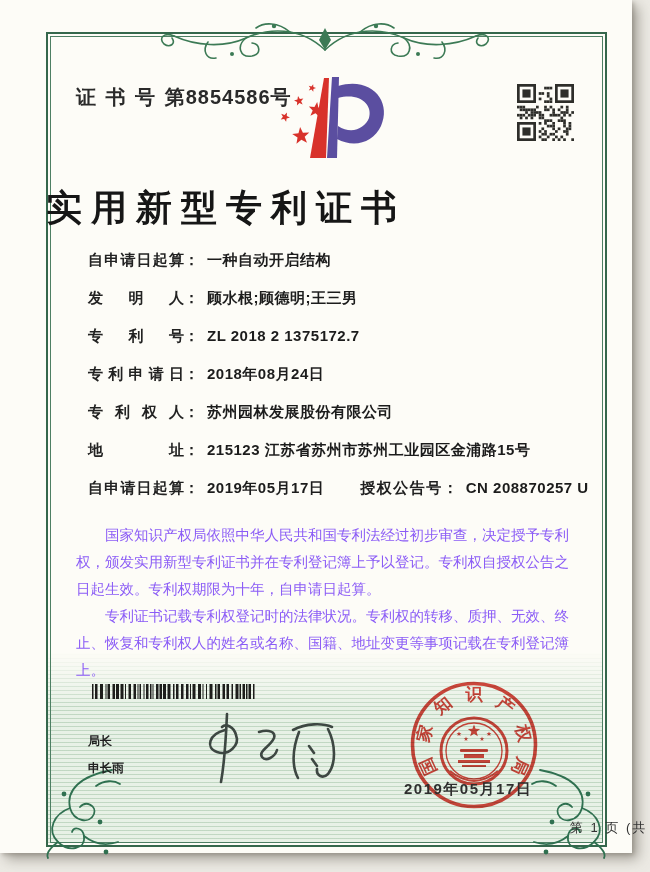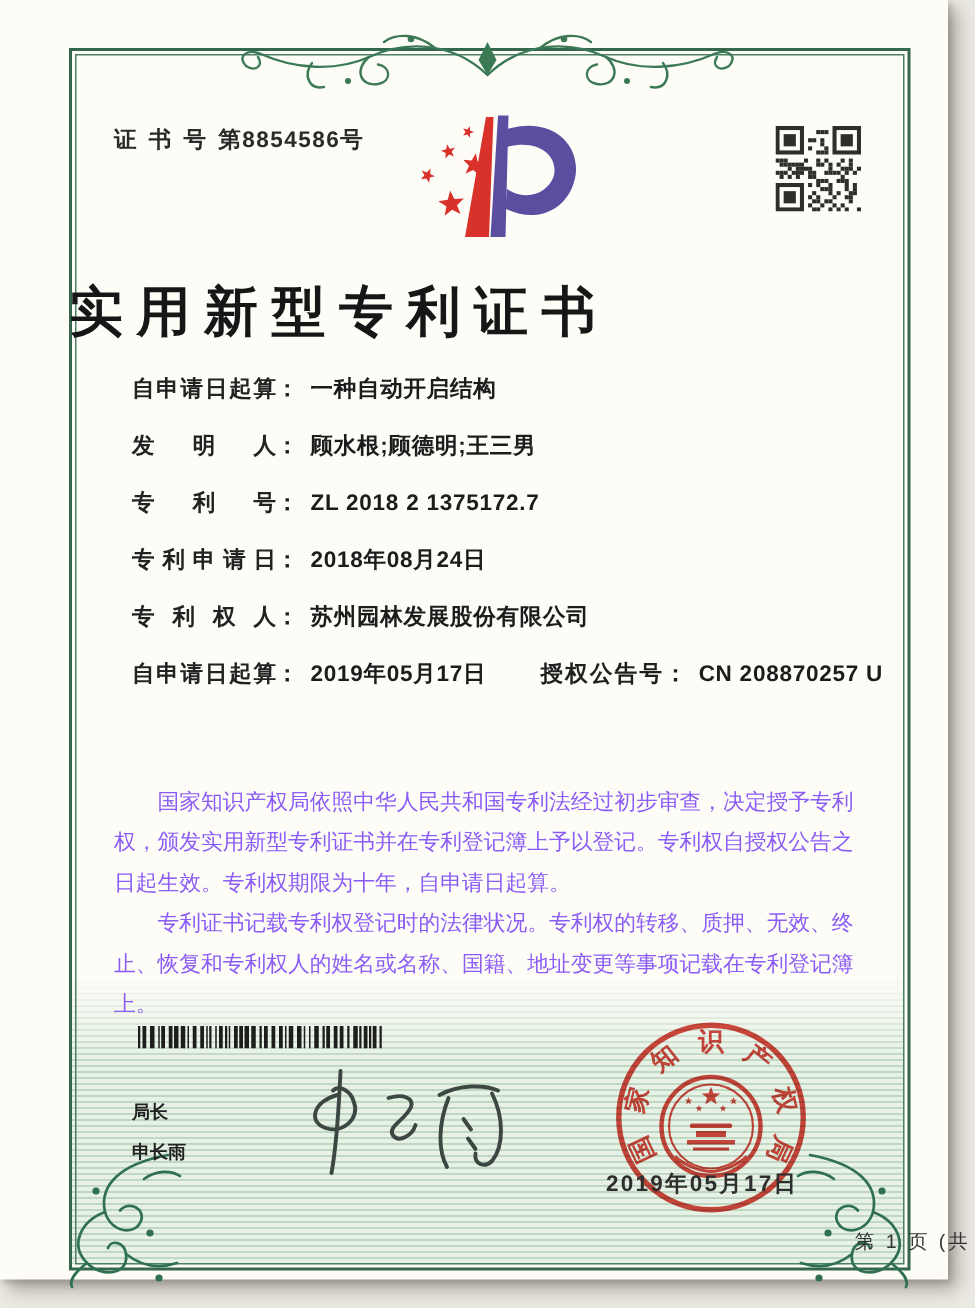--- a/index.html
+++ b/index.html
@@ -24,21 +24,21 @@
   }
   
   .green-band{
     position:absolute;left:48px;top:652px;width:555px;height:191px;
     background-color:#e7f1e6;
     background-image:repeating-linear-gradient(0deg,rgba(120,168,128,.35) 0 1px,rgba(0,0,0,0) 1px 4px);
     -webkit-mask-image:linear-gradient(to bottom,transparent 0,#000 55px);
     mask-image:linear-gradient(to bottom,transparent 0,#000 55px);
   }
   .cert-no{
-    position:absolute;left:76px;top:84px;font-size:15px;letter-spacing:2px;
+    position:absolute;left:76px;top:84px;font-size:20px;letter-spacing:2px;
     font-weight:600;color:#2a2a2a;
   }
   .cert-no .num{letter-spacing:1px;}
   .qr{position:absolute;left:517px;top:84px;width:57px;height:57px;}
   .logo{position:absolute;left:268px;top:74px;width:128px;height:102px;}
   .title{
     position:absolute;left:46px;top:184px;width:557px;
     font-family:"Liberation Serif","DejaVu Serif",serif;
     font-size:36px;font-weight:700;letter-spacing:9px;color:#161616;
   }
@@ -280,20 +280,23 @@
     </div>
     <div class="frow">
       <span class="flabel">专利号</span><span class="fcolon">：</span><span class="fvalue">ZL 2018 2 1375172.7</span>
     </div>
     <div class="frow">
       <span class="flabel">专利申请日</span><span class="fcolon">：</span><span class="fvalue">2018年08月24日</span>
     </div>
     <div class="frow">
       <span class="flabel">专利权人</span><span class="fcolon">：</span><span class="fvalue">苏州园林发展股份有限公司</span>
     </div>
+    <div class="frow">
+      <span class="flabel">地址</span><span class="fcolon">：</span><span class="fvalue">215123 江苏省苏州市苏州工业园区金浦路15号</span>
+    </div>
     <div class="frow last">
       <span class="flabel">自申请日起算</span><span class="fcolon">：</span><span class="fvalue">2019年05月17日</span><span class="grant-pair"><span class="glabel">授权公告号</span><span class="fcolon">：</span><span class="fvalue">CN 208870257 U</span></span>
     </div>
   </div>
 
   <div class="paras">
     <p>国家知识产权局依照中华人民共和国专利法经过初步审查，决定授予专利权，颁发实用新型专利证书并在专利登记簿上予以登记。专利权自授权公告之日起生效。专利权期限为十年，自申请日起算。</p>
     <p>专利证书记载专利权登记时的法律状况。专利权的转移、质押、无效、终止、恢复和专利权人的姓名或名称、国籍、地址变更等事项记载在专利登记簿上。</p>
   </div>
 

